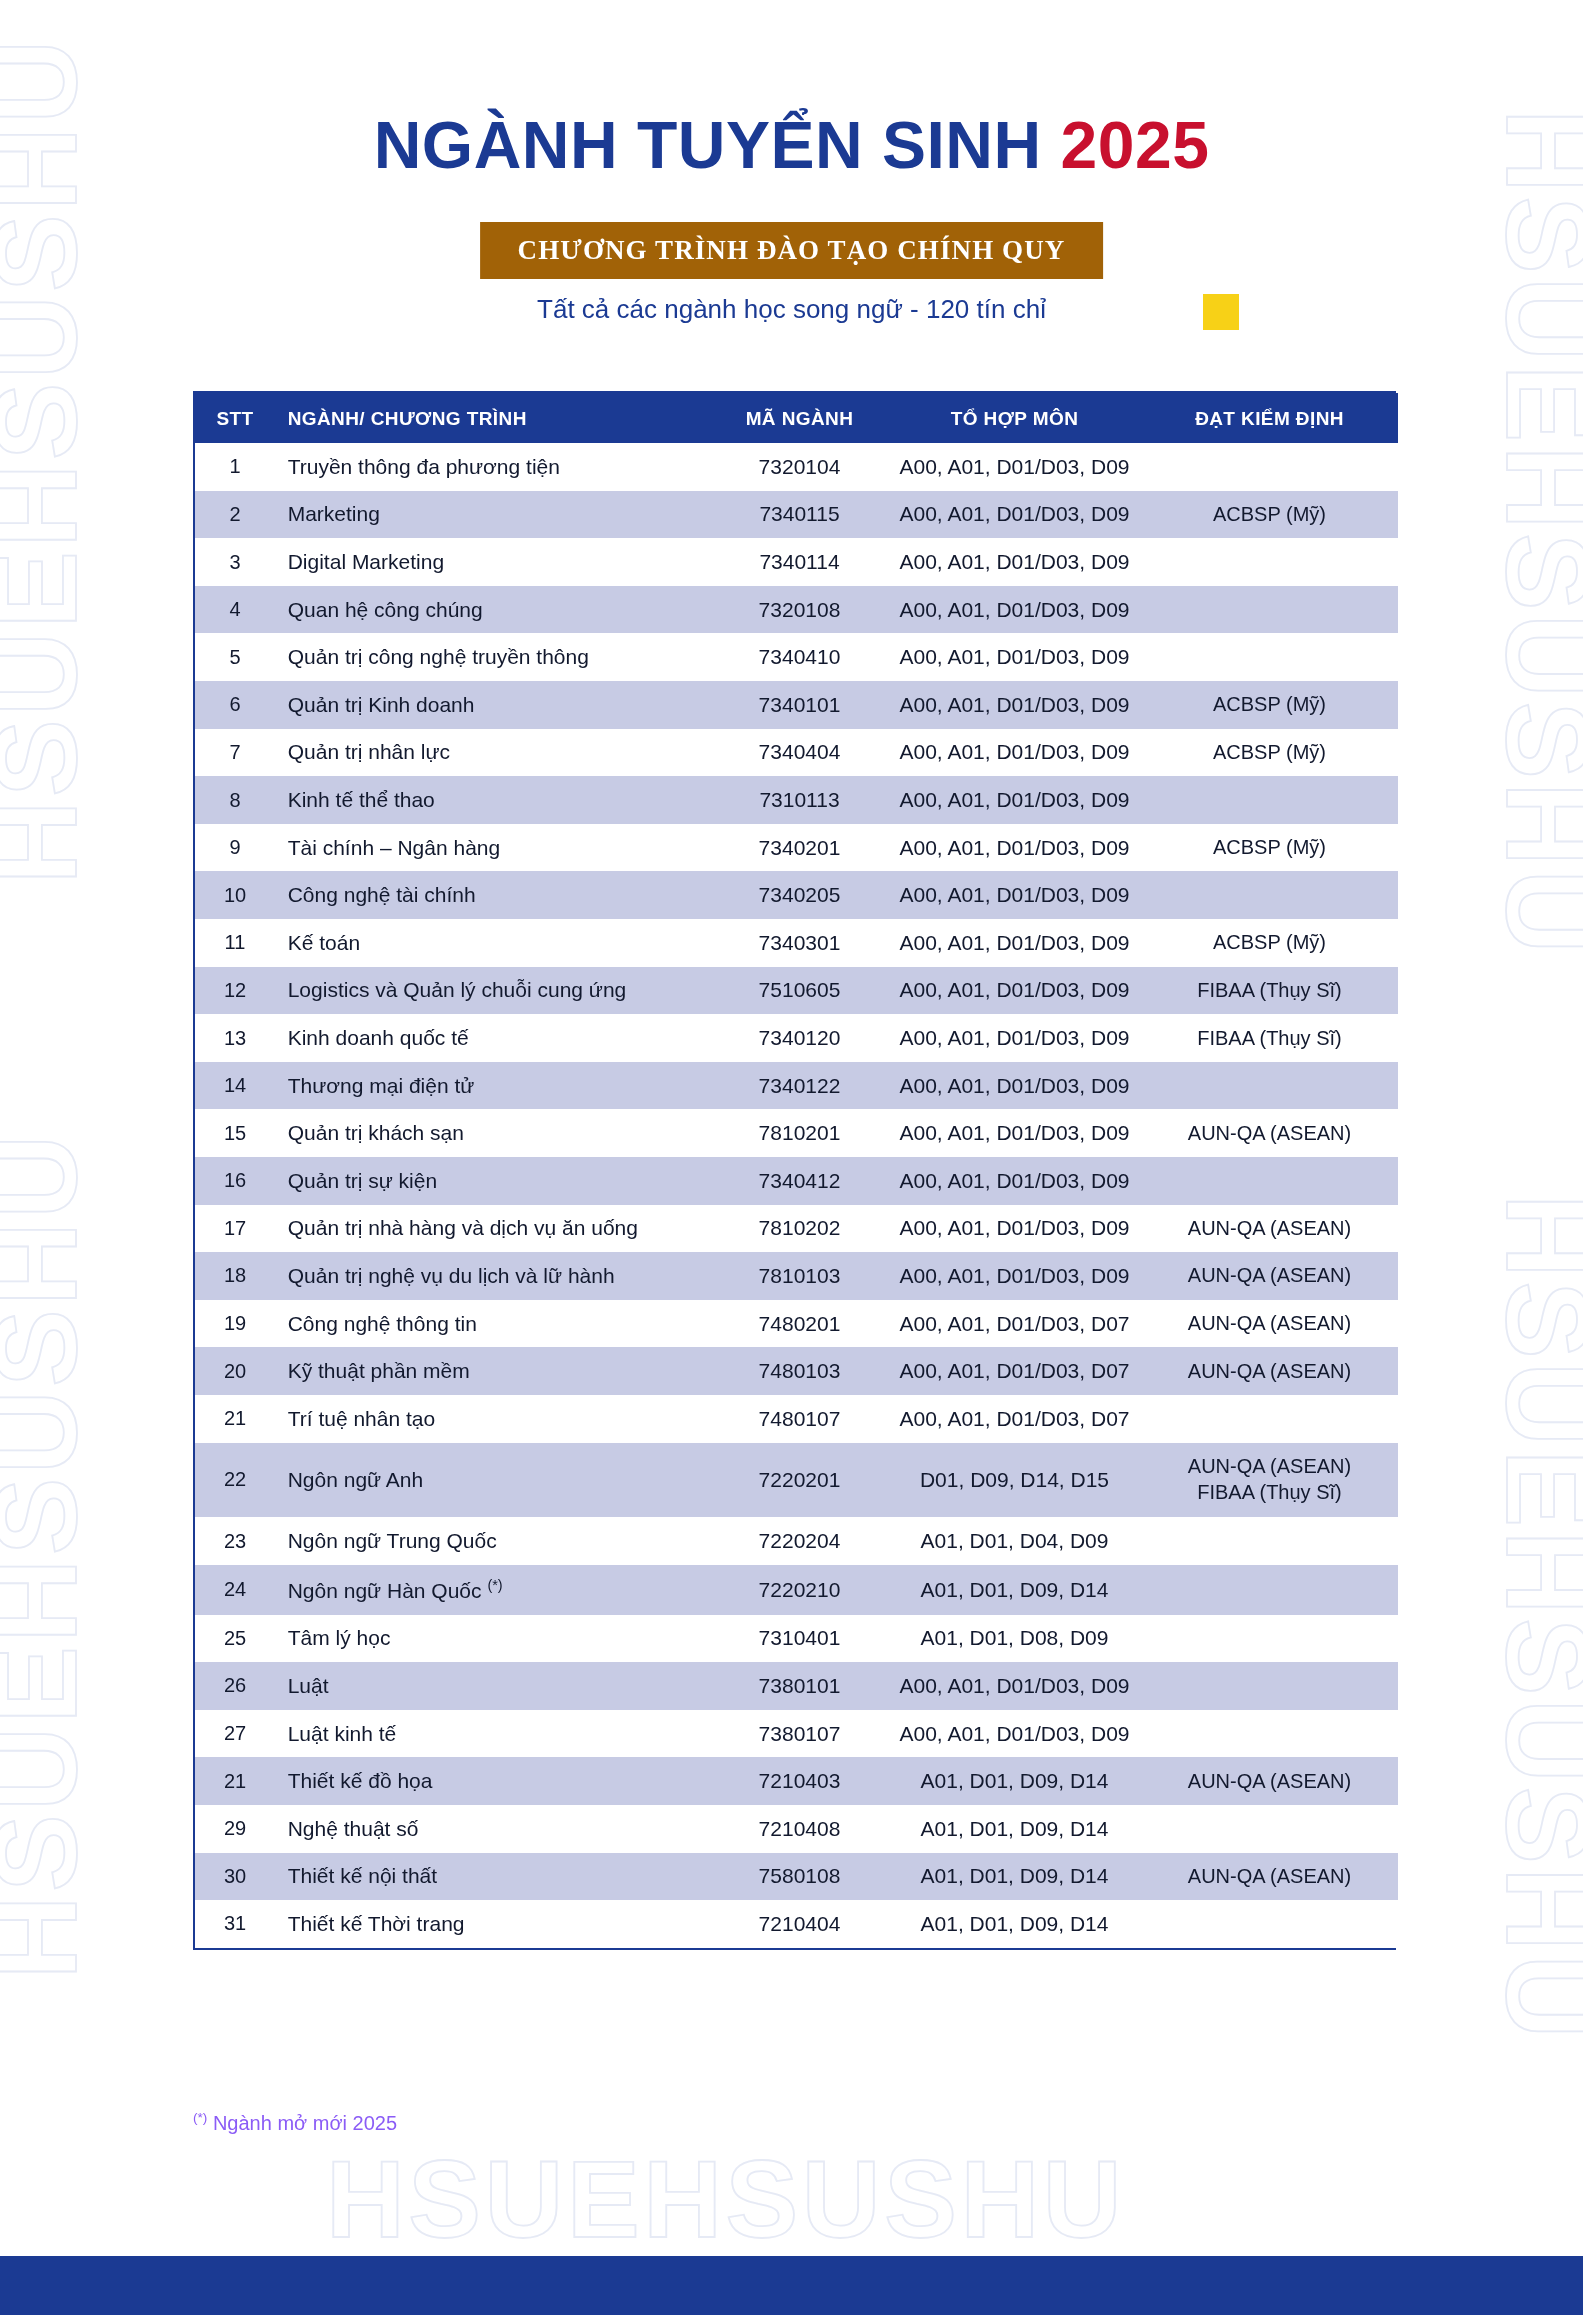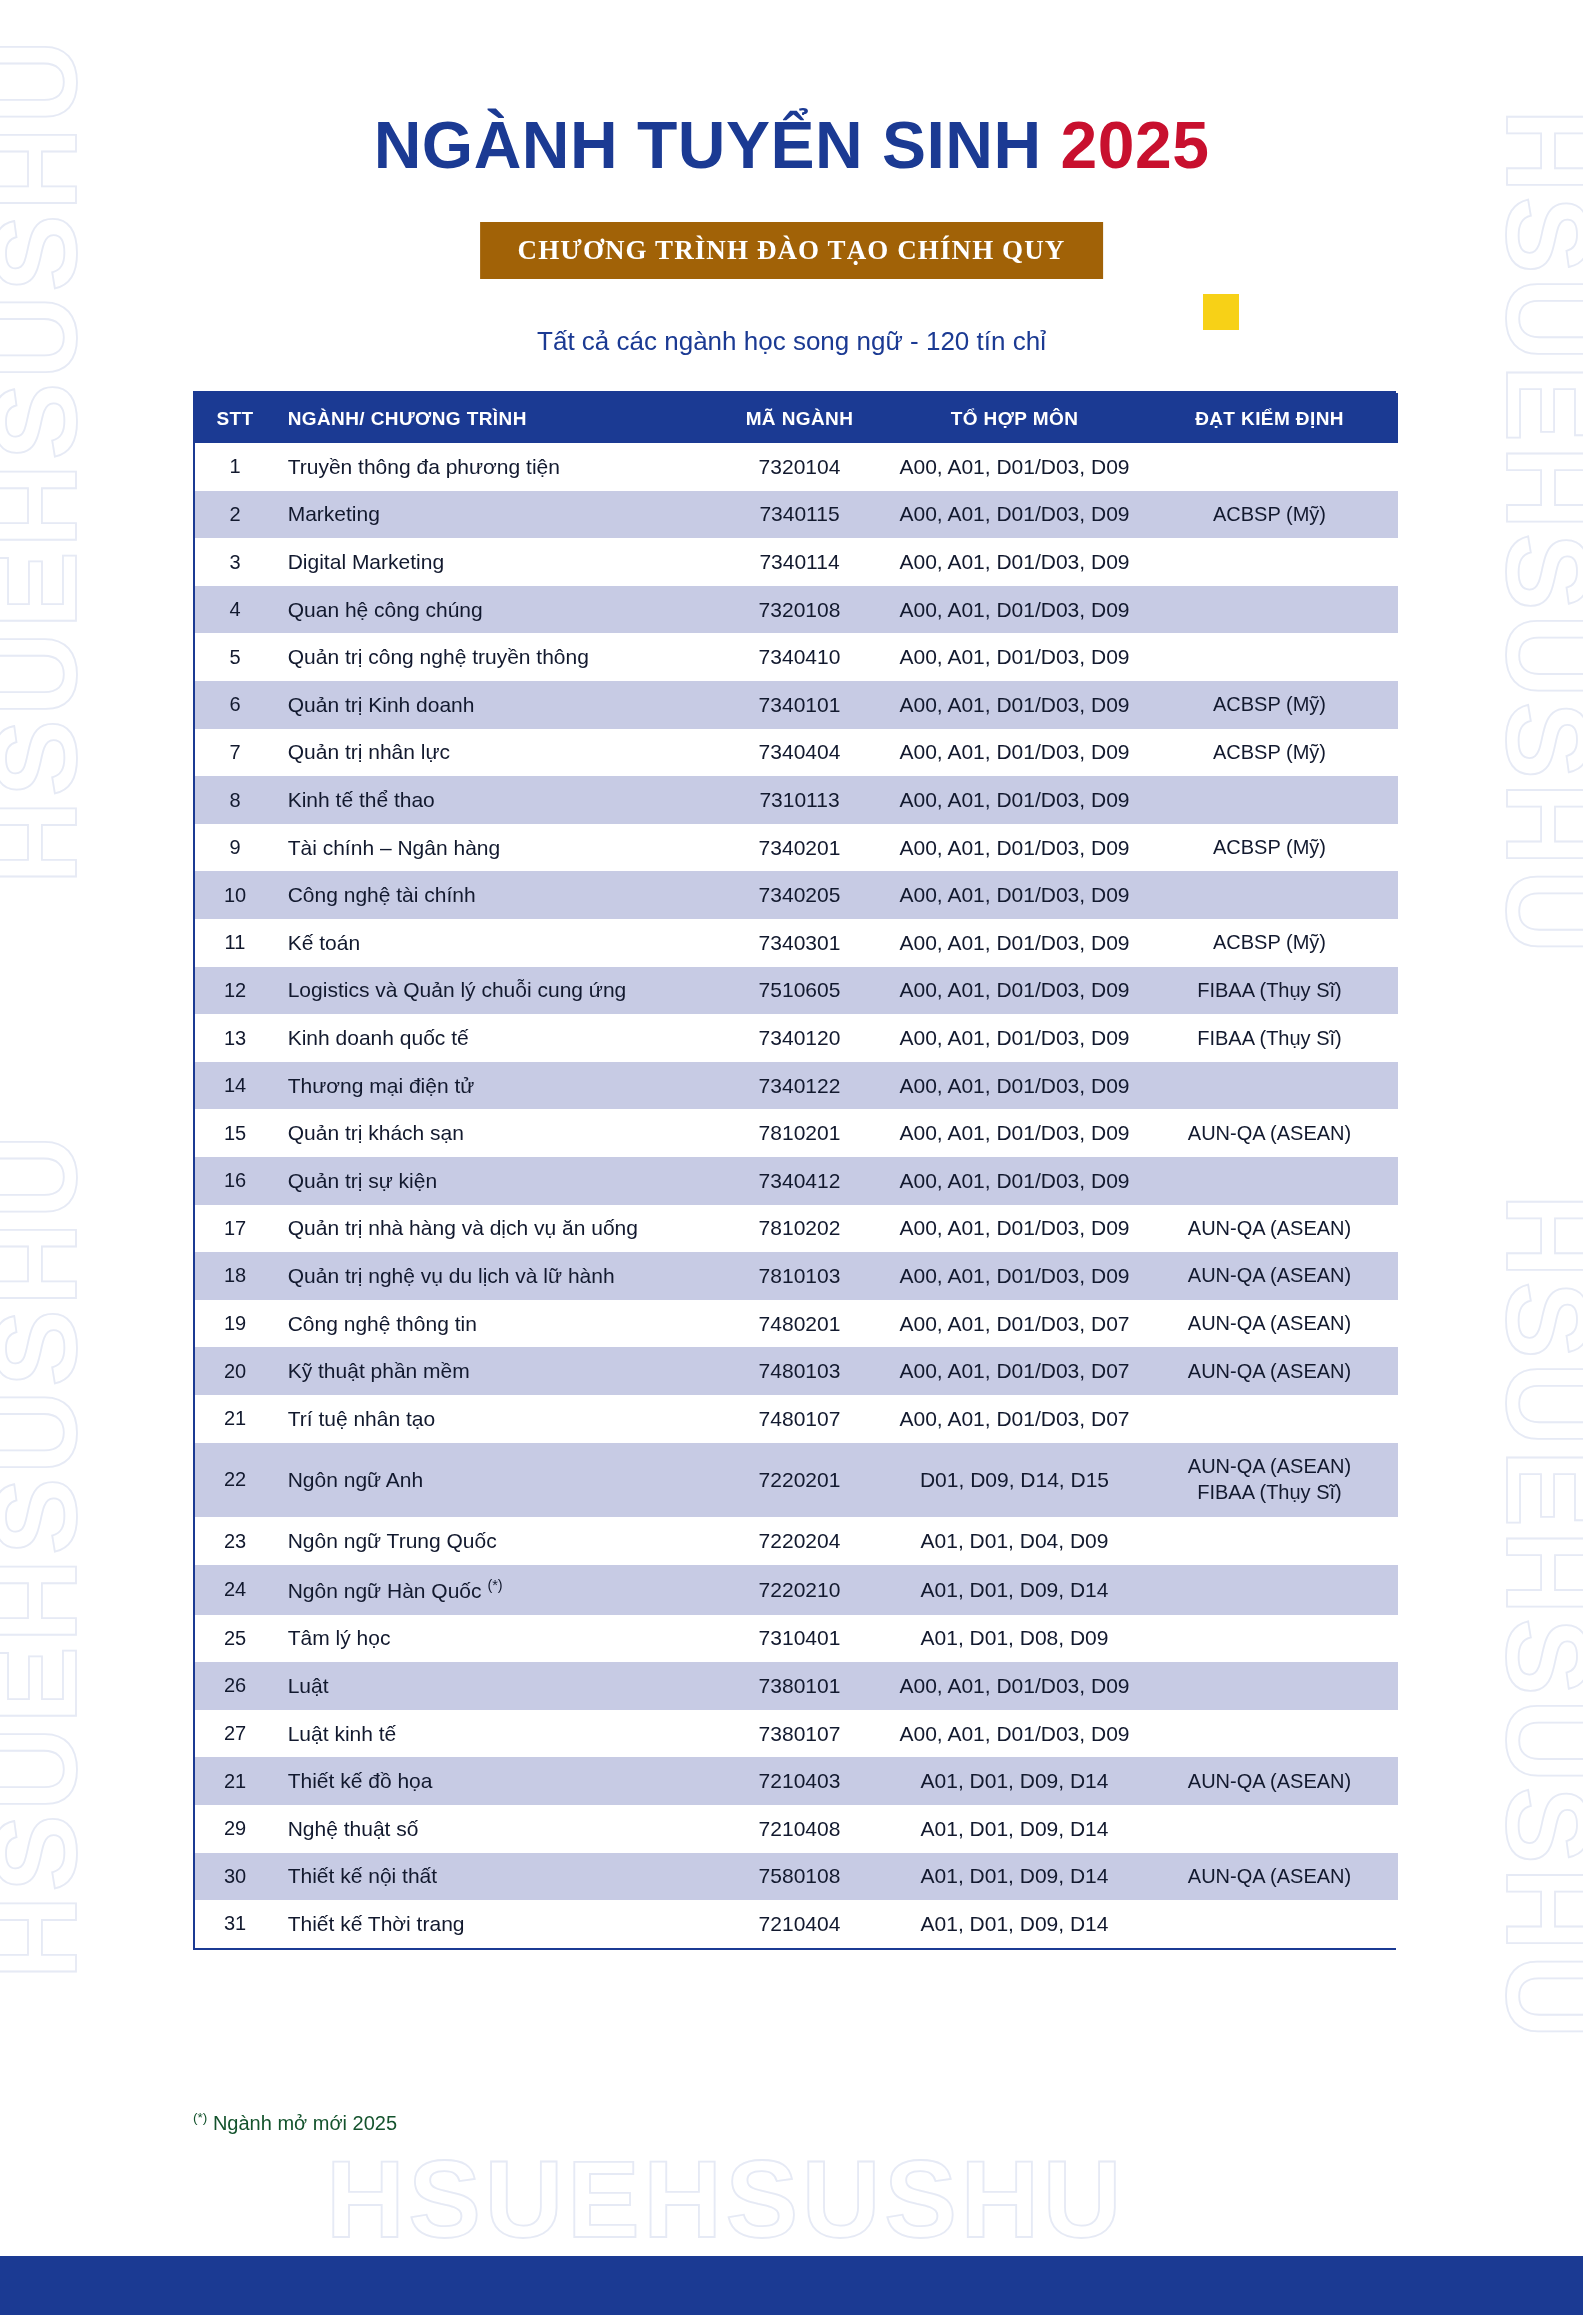--- a/index.html
+++ b/index.html
@@ -104,21 +104,20 @@
   .tagline {
     position: absolute;
     top: 294px;
     left: 0;
     width: 100%;
     text-align: center;
     font-size: 26px;
     color: #1b3a93;
     font-weight: 400;
     white-space: nowrap;
-    margin-top: 32px;
   }
   .yellow-square {
     position: absolute;
     top: 294px;
     left: 1203px;
     width: 36px;
     height: 36px;
     background: #f7d117;
   }
 
@@ -165,21 +164,21 @@
   th.c-accr, td.c-accr { width: 257px; }
   td.c-accr { font-size: 20px; }
   .two-line { line-height: 1.28; }
   .sup { font-size: 14.5px; vertical-align: super; }
 
   .note {
     position: absolute;
     top: 2110px;
     left: 193px;
     font-size: 20px;
-    color: #14532d;
+    color: #8b5cf6;
     white-space: nowrap;
   }
   .note .sup { font-size: 13.6px; }
 
   
   .bottom-bar {
     position: absolute;
     left: 0;
     bottom: 0;
     width: 100%;

